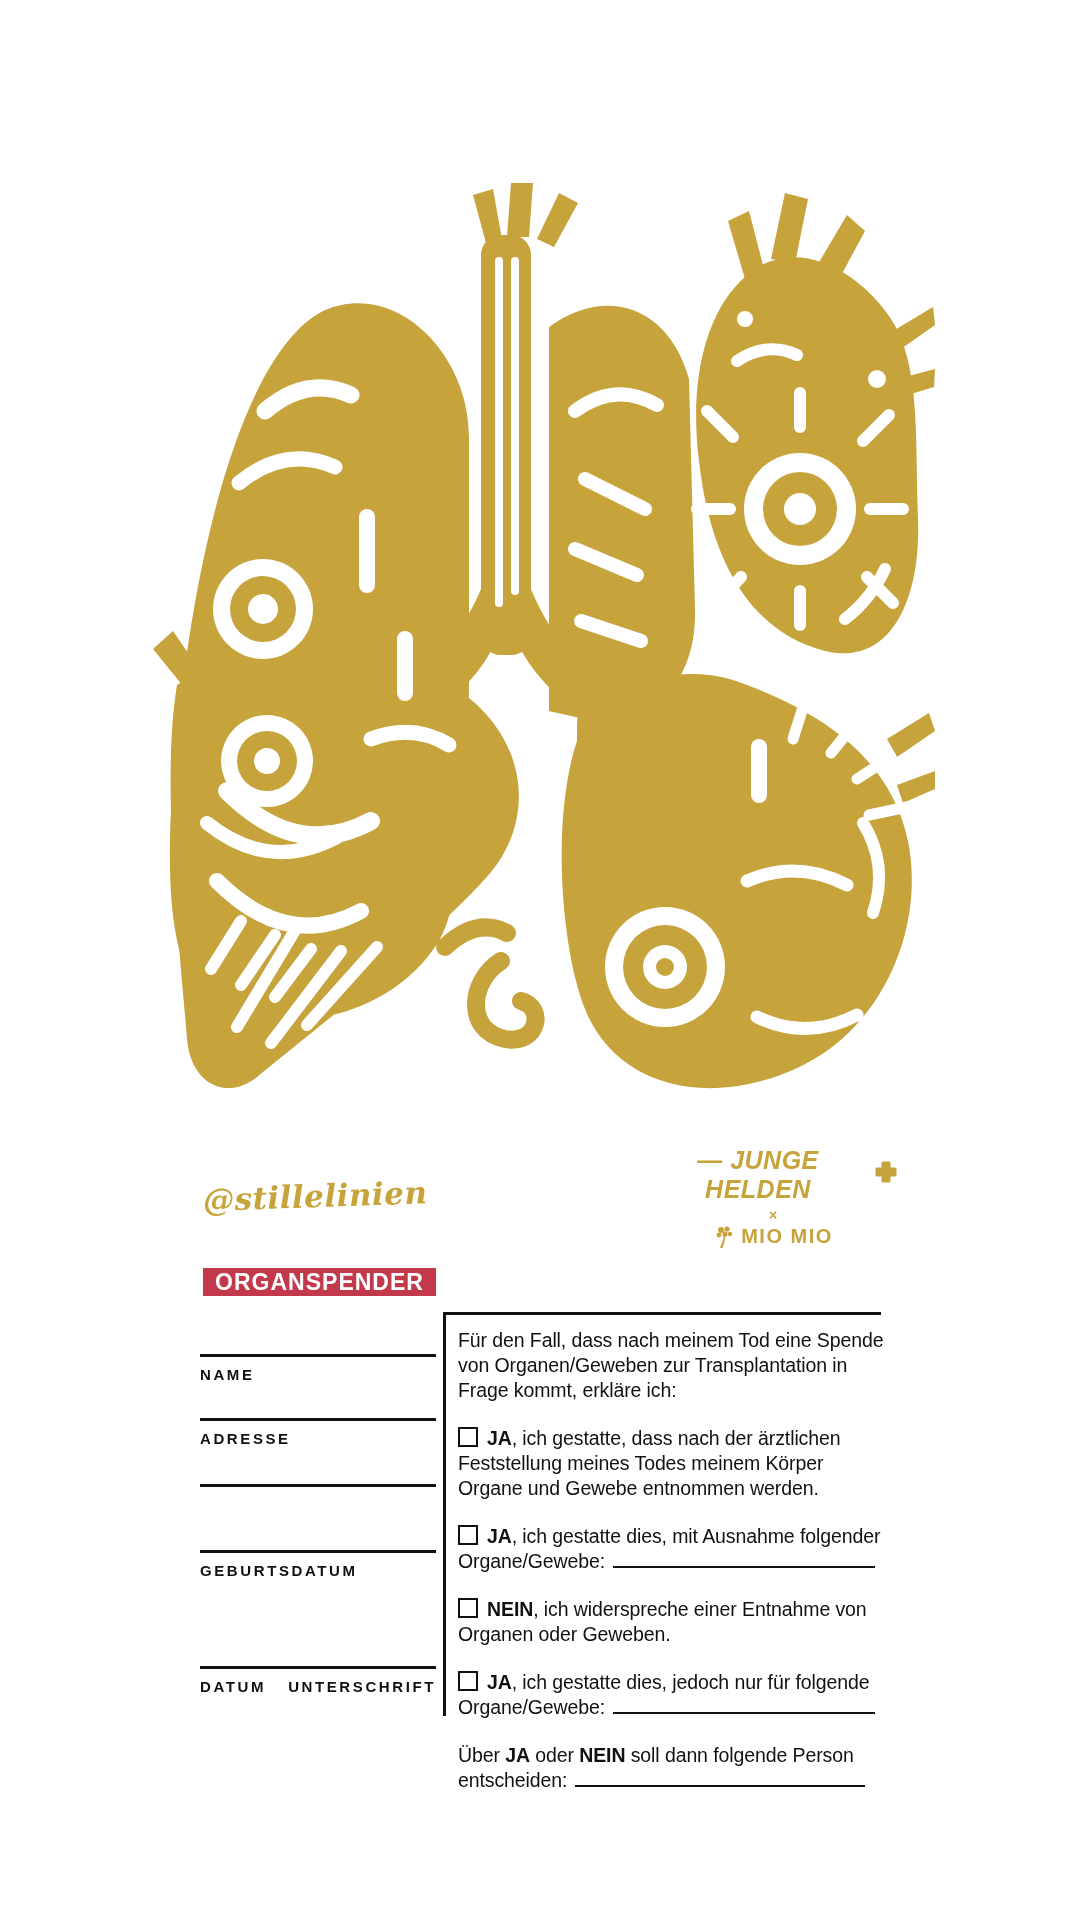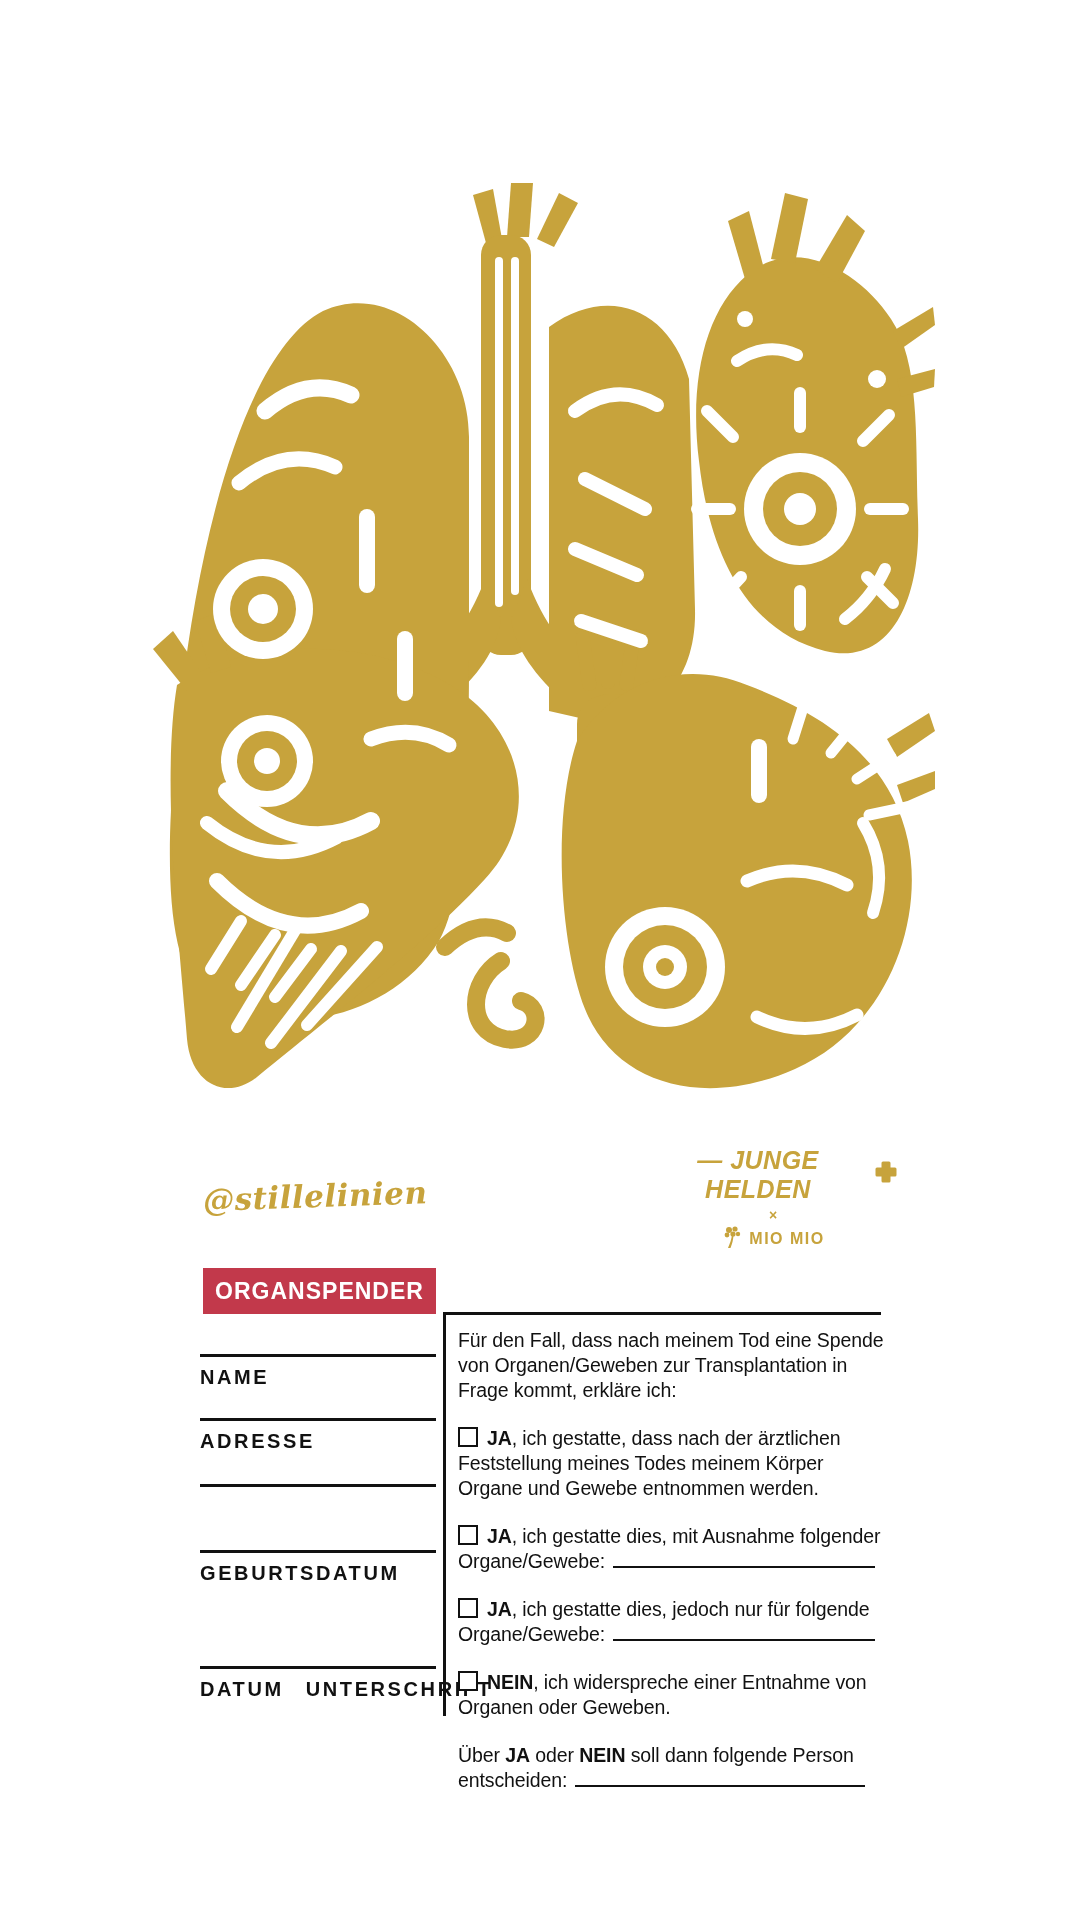--- a/index.html
+++ b/index.html
@@ -10,35 +10,35 @@
   .art{position:absolute;left:145px;top:178px;width:790px;height:962px;}
 
   
   .artist{position:absolute;left:203px;top:1178px;width:230px;
           font-family:"DejaVu Serif", serif;font-style:italic;font-weight:700;
           font-size:31px;color:#C7A33C;transform:rotate(-2deg);letter-spacing:.5px;}
   .brand{position:absolute;left:648px;top:1146px;width:250px;text-align:center;color:#C7A33C;}
   .brand-row1{font-size:25px;font-weight:700;font-style:italic;letter-spacing:.5px;
               display:flex;align-items:center;gap:6px;}
   .brand-x{font-size:14px;font-weight:700;margin:3px 0 2px 0;}
-  .brand-row2{font-size:16px;font-weight:800;letter-spacing:1.5px;
-              display:flex;align-items:center;justify-content:center;gap:6px;}
-
-  
-  .badge{position:absolute;left:203px;top:1268px;width:233px;height:46px;background:#C2394B;
+  .brand-row2{font-size:20px;font-weight:800;letter-spacing:1.5px;
+              display:flex;justify-content:center;gap:6px;}
+
+  
+  .badge{position:absolute;left:203px;top:1268px;width:233px;height:28px;background:#C2394B;
          color:#fff;font-weight:700;font-size:23px;letter-spacing:1px;
          display:flex;align-items:center;justify-content:center;}
   .subtitle{position:absolute;left:458px;top:1282px;width:424px;
             font-weight:700;font-size:17px;letter-spacing:1.6px;}
   .hrule{position:absolute;left:443px;top:1312px;width:438px;height:3px;background:#111;}
   .vrule{position:absolute;left:443px;top:1312px;width:3px;height:404px;background:#111;}
 
   
   .fline{position:absolute;left:200px;width:236px;height:3px;background:#111;}
-  .flabel{position:absolute;left:200px;width:236px;font-weight:700;font-size:20px;
+  .flabel{position:absolute;left:200px;width:236px;font-weight:700;font-size:15px;
           letter-spacing:2.6px;}
   .flabel.split{display:flex;justify-content:space-between;gap:22px;}
 
   
   .decl{position:absolute;left:458px;top:1328px;width:426px;
         font-size:19.5px;line-height:25px;letter-spacing:-0.1px;}
   .decl p{margin:0 0 23px 0;}
   .decl .kw{font-weight:700;}
   .checkbox{display:inline-block;width:16px;height:16px;border:2.5px solid #111;
             margin-right:9px;vertical-align:-2px;background:#fff;}
@@ -239,25 +239,25 @@
 
     <p>
       <span class="checkbox"></span><span class="kw">JA</span><span>, ich gestatte, dass nach der ärztlichen Feststellung meines Todes meinem Körper Organe und Gewebe entnommen werden.</span>
     </p>
 
     <p>
       <span class="checkbox"></span><span class="kw">JA</span><span>, ich gestatte dies, mit Ausnahme folgender Organe/Gewebe:</span><span class="blank w1"></span>
     </p>
 
     <p>
+      <span class="checkbox"></span><span class="kw">NEIN</span><span>, ich widerspreche einer Entnahme von Organen oder Geweben.</span>
+    </p>
+
+    <p>
       <span class="checkbox"></span><span class="kw">JA</span><span>, ich gestatte dies, jedoch nur für folgende Organe/Gewebe:</span><span class="blank w1"></span>
     </p>
 
     <p>
-      <span class="checkbox"></span><span class="kw">NEIN</span><span>, ich widerspreche einer Entnahme von Organen oder Geweben.</span>
-    </p>
-
-    <p>
       <span>Über </span><span class="kw">JA</span><span> oder </span><span class="kw">NEIN</span><span> soll dann folgende Person entscheiden:</span><span class="blank w2"></span>
     </p>
   </div>
 
 </div>
 
 </body></html>

